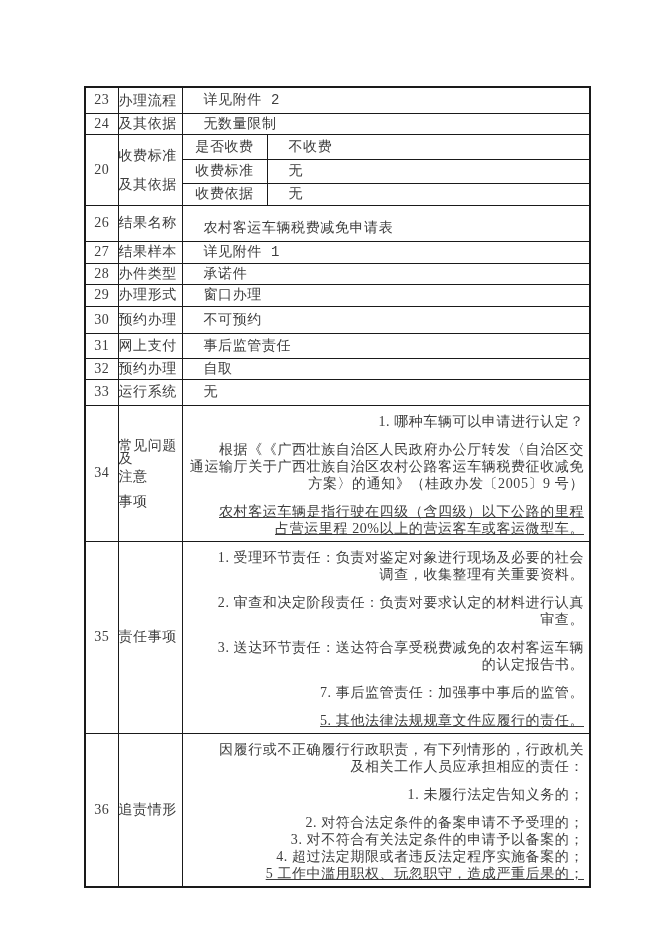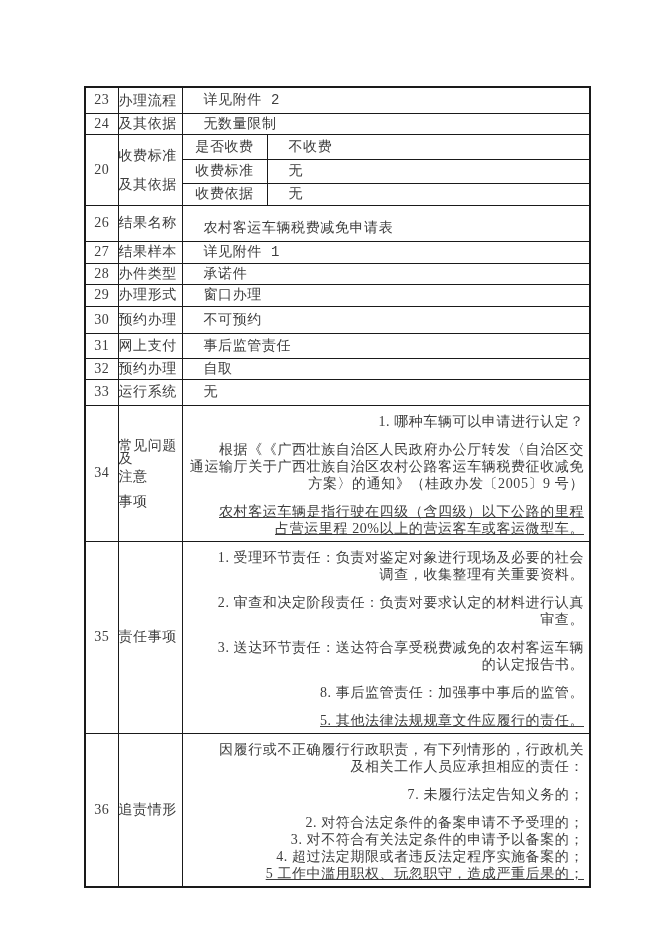--- a/index.html
+++ b/index.html
@@ -134,31 +134,31 @@
     </td>
   </tr>
 
   <tr style="height:156px">
     <td class="no">35</td>
     <td class="label">责任事项</td>
     <td class="paras" colspan="2">
       <p class="para">1. 受理环节责任：负责对鉴定对象进行现场及必要的社会调查，收集整理有关重要资料。</p>
       <p class="para">2. 审查和决定阶段责任：负责对要求认定的材料进行认真审查。</p>
       <p class="para">3. 送达环节责任：送达符合享受税费减免的农村客运车辆的认定报告书。</p>
-      <p class="para">8. 事后监管责任：加强事中事后的监管。</p>
+      <p class="para">7. 事后监管责任：加强事中事后的监管。</p>
       <p class="para last">5. 其他法律法规规章文件应履行的责任。</p>
     </td>
   </tr>
 
   <tr style="height:136px">
     <td class="no">36</td>
     <td class="label">追责情形</td>
     <td class="paras" colspan="2">
       <p class="para">因履行或不正确履行行政职责，有下列情形的，行政机关及相关工作人员应承担相应的责任：</p>
-      <p class="para">7. 未履行法定告知义务的；</p>
+      <p class="para">1. 未履行法定告知义务的；</p>
       <p class="para tight">2. 对符合法定条件的备案申请不予受理的；</p>
       <p class="para tight">3. 对不符合有关法定条件的申请予以备案的；</p>
       <p class="para tight">4. 超过法定期限或者违反法定程序实施备案的；</p>
       <p class="para tight last">5 工作中滥用职权、玩忽职守，造成严重后果的；</p>
     </td>
   </tr>
 </tbody>
   </table>
 
 </body></html>

